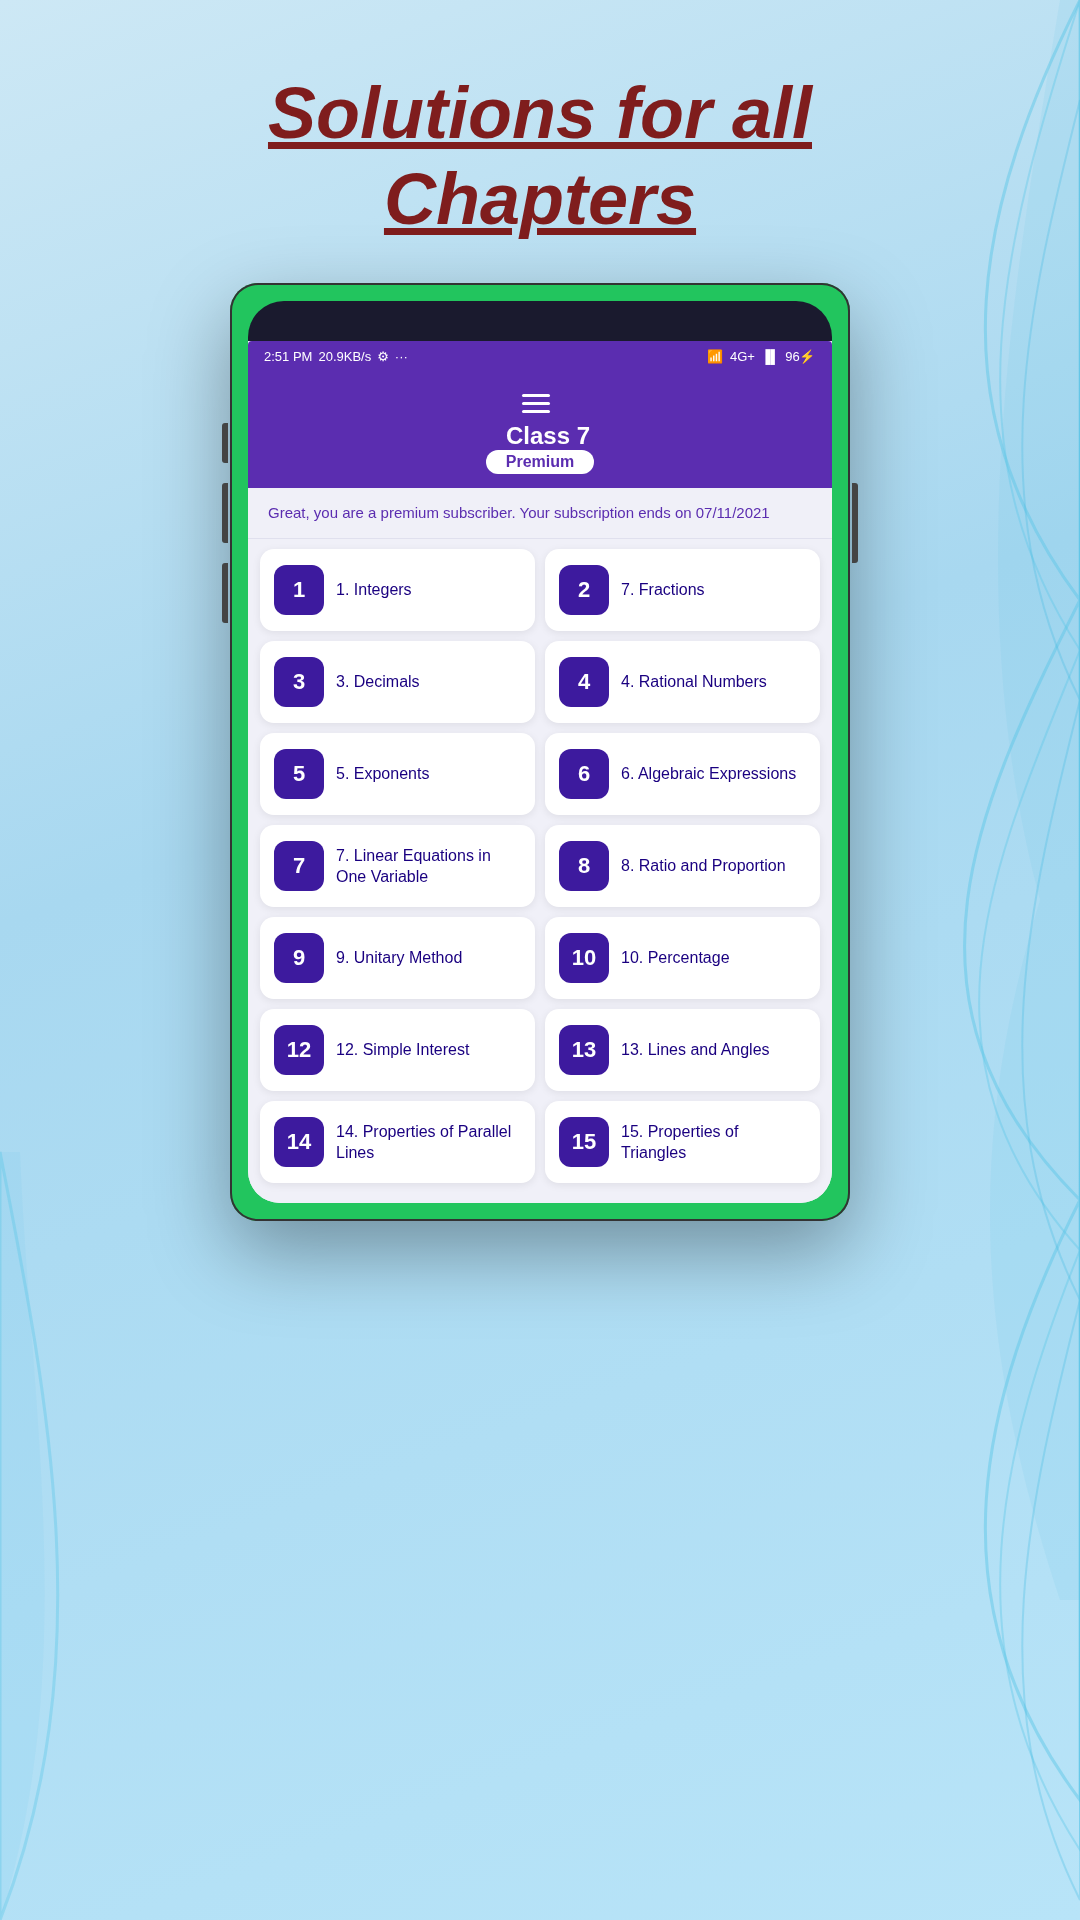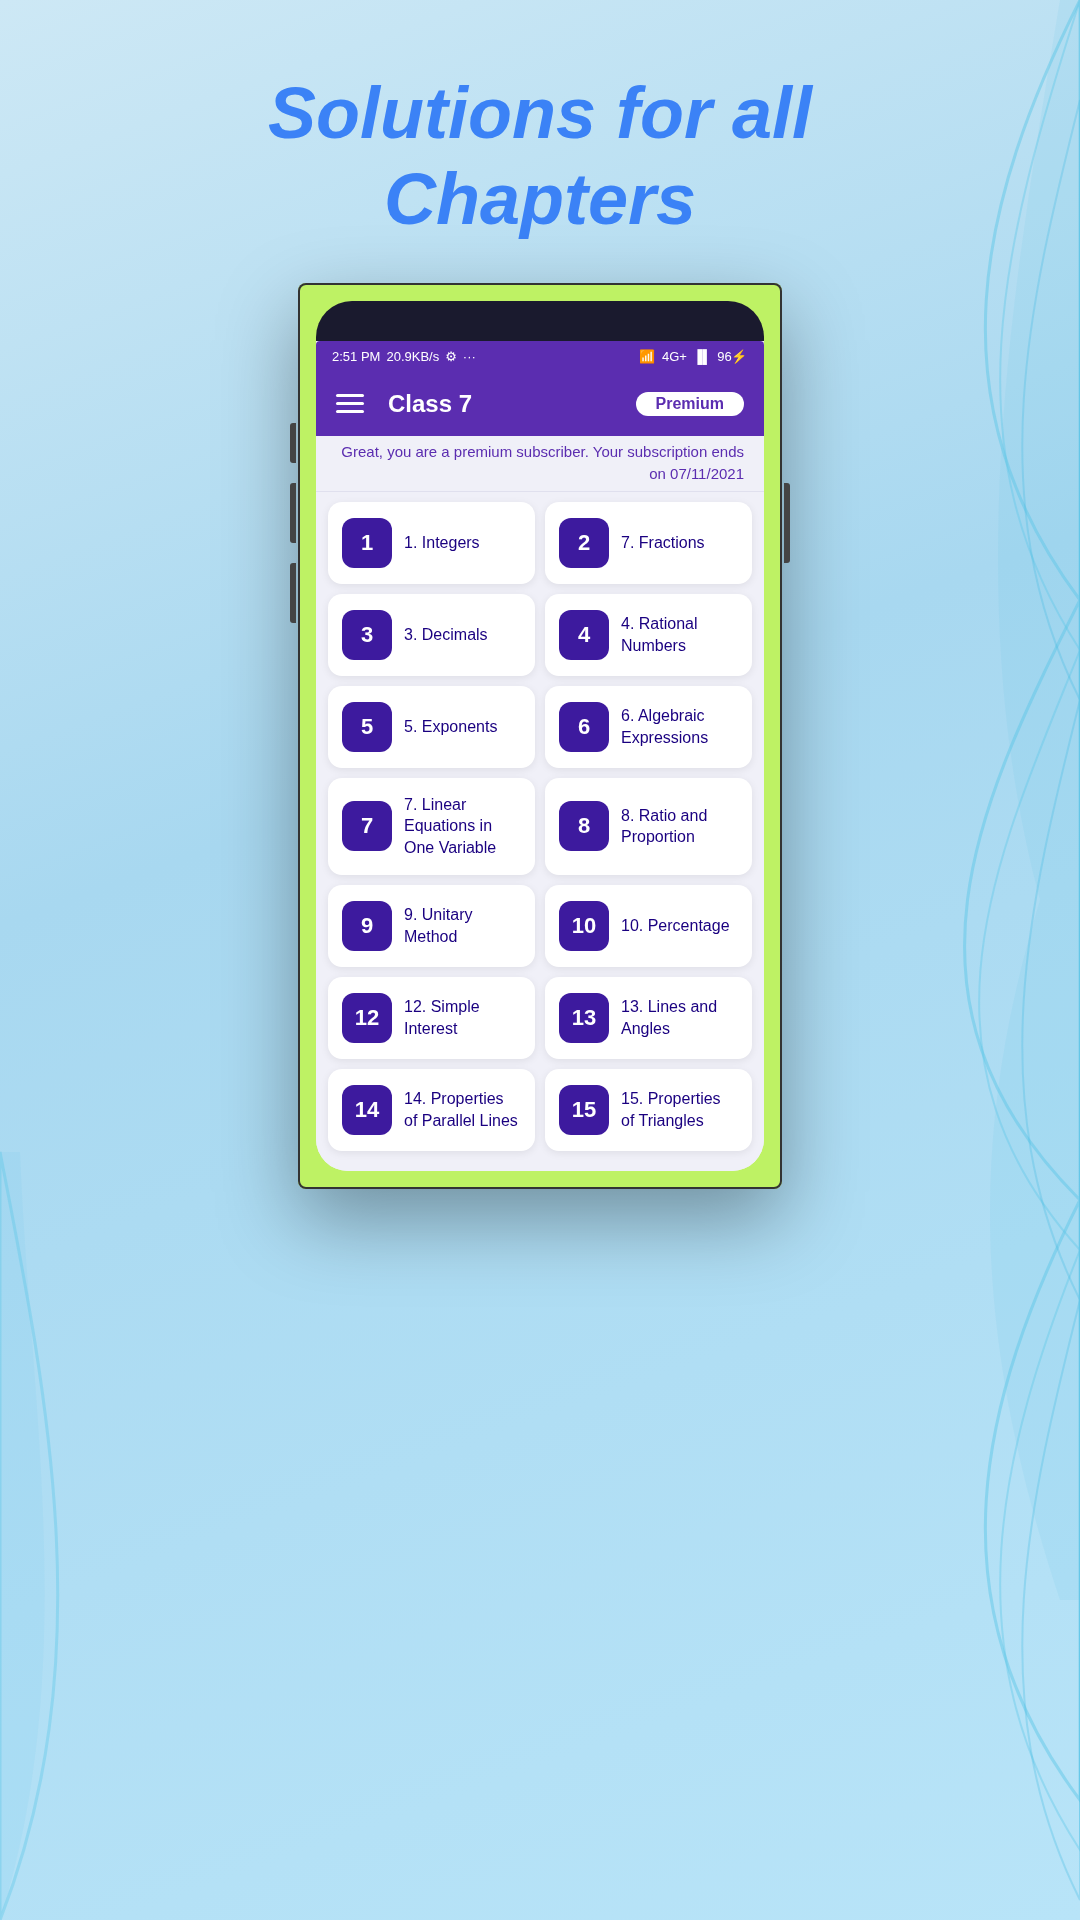--- a/index.html
+++ b/index.html
@@ -38,38 +38,39 @@
     .page-title {
       text-align: center;
       padding: 70px 100px 40px;
       position: relative;
       z-index: 1;
     }
 
     .page-title h1 {
       font-size: 72px;
       font-weight: 900;
-      color: #3b82f6;
+      color: #7f1d1d;
       line-height: 1.2;
       font-style: italic;
+      text-decoration: underline;
     }
 
     
     .phone-container {
       position: relative;
       z-index: 2;
       display: flex;
       justify-content: center;
       padding-bottom: 60px;
     }
 
     .phone-frame {
-      width: 484px;
-      background: #bef264;
-      border-radius: 8px;
+      width: 620px;
+      background: #22c55e;
+      border-radius: 28px;
       padding: 18px;
       box-shadow: 0 30px 80px rgba(0,0,0,0.35), inset 0 0 0 2px #333;
       position: relative;
     }
 
     .phone-notch-area {
       background: #1a1a2e;
       border-radius: 36px 36px 0 0;
       height: 40px;
       display: flex;
@@ -109,20 +110,21 @@
       overflow: hidden;
     }
 
     
     .app-header {
       background: #5b2db0;
       padding: 14px 20px;
       display: flex;
       align-items: center;
       justify-content: space-between;
+      flex-direction: column;
     }
 
     .hamburger-icon {
       width: 36px;
       height: 36px;
       display: flex;
       flex-direction: column;
       justify-content: center;
       gap: 5px;
       cursor: pointer;
@@ -150,22 +152,22 @@
       border-radius: 20px;
       padding: 3px 20px;
       font-size: 16px;
       font-weight: 700;
       cursor: pointer;
     }
 
     
     .subscription-banner {
       background: #f0f0f8;
-      text-align: right;
-      padding: 5px 20px;
+      text-align: left;
+      padding: 14px 20px;
       font-size: 15px;
       color: #5b2db0;
       line-height: 1.5;
       border-bottom: 1px solid #e0e0ee;
     }
 
     
     .chapters-container {
       background: #f0f0f8;
       padding: 10px 12px 20px;

